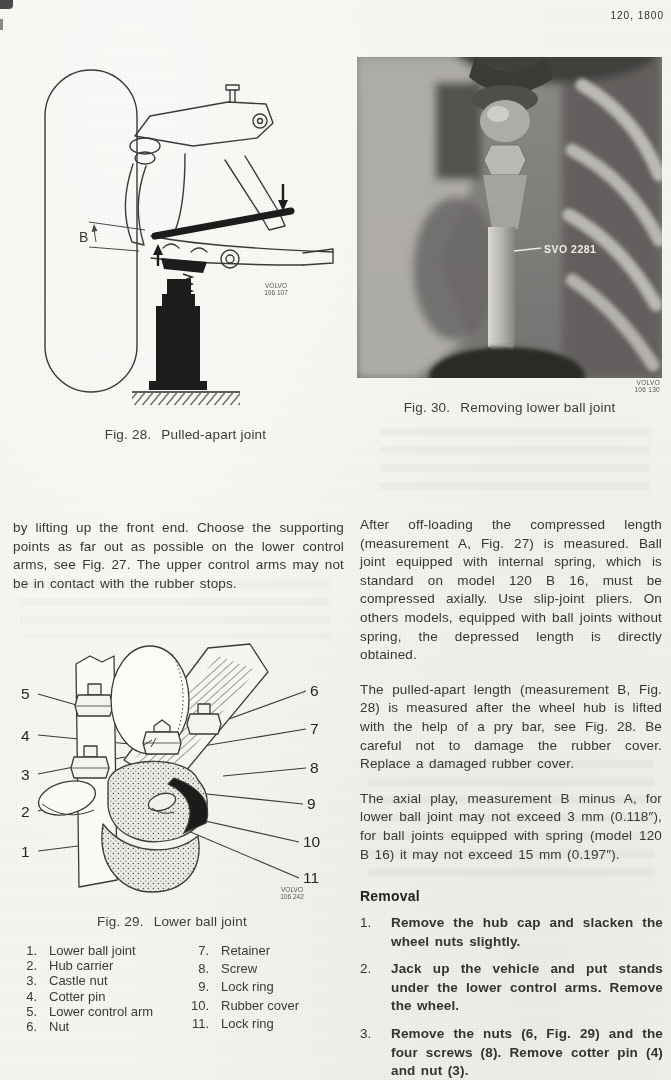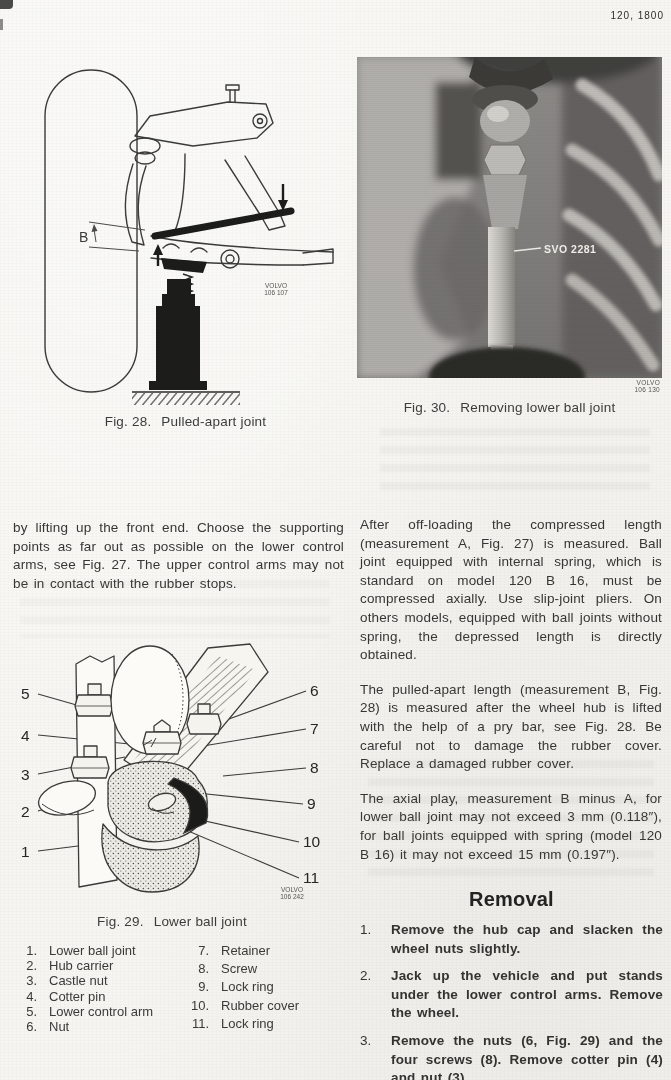--- a/index.html
+++ b/index.html
@@ -14,41 +14,41 @@
   }
   .grain{position:absolute;inset:0;pointer-events:none;
     background:repeating-linear-gradient(0deg, rgba(90,90,88,.022) 0 1px, transparent 1px 3px),
                repeating-linear-gradient(90deg, rgba(90,90,88,.018) 0 1px, transparent 1px 4px);}
   .scan-artifact-a{position:absolute;left:0;top:0;width:13px;height:9px;background:#4a4a48;border-bottom-right-radius:4px;}
   .scan-artifact-b{position:absolute;left:0;top:19px;width:3px;height:11px;background:#8a8a86;}
   .hdr{position:absolute;top:10px;right:7px;font-size:10px;letter-spacing:1px;color:#2e2e2c;}
   .pgnum{position:absolute;top:1082px;right:10px;font-size:19px;letter-spacing:1px;color:#262624;}
 
   .figure{position:absolute;}
-  .caption{margin-top:4px;text-align:center;font-size:13.5px;color:#3c3c3a;letter-spacing:.2px;}
+  .caption{margin-top:17px;text-align:center;font-size:13.5px;color:#3c3c3a;letter-spacing:.2px;}
   .caption .lbl{margin-right:10px;}
   .credit{font-size:6.5px;color:#55554f;line-height:7px;text-align:right;letter-spacing:.3px;}
 
   .para{position:absolute;font-size:13.5px;line-height:18.6px;text-align:justify;color:#363634;letter-spacing:.15px;word-spacing:1.5px;}
   .para p{margin:16px 0 9px 0;}
 
   .photo-wrap{position:relative;width:305px;height:321px;}
   .photo-grain{position:absolute;inset:0;background:repeating-linear-gradient(0deg, rgba(0,0,0,.05) 0 1px, transparent 1px 2px);opacity:.5;}
   .photo-credit{position:absolute;right:2px;top:322px;}
 
   .parts{position:absolute;font-size:13px;line-height:15.2px;color:#38383six;}
   .parts{color:#38color;}
   .parts-grid{display:flex;gap:0;}
   .parts-col{display:grid;grid-template-columns:24px 12px auto;row-gap:0;}
   .parts-col .pnum{text-align:right;color:#3a3a38;}
   .parts-col .pname{color:#3a3a38;white-space:nowrap;}
   .parts-col div{line-height:15.2px;}
 
   .removal{position:absolute;color:#333331;}
-  .removal h3{margin:0 0 10px 0;font-size:20px;letter-spacing:.2px;color:#222220;text-align:center;}
+  .removal h3{margin:0 0 10px 0;font-size:14px;letter-spacing:.2px;color:#222220;}
   .step{display:grid;grid-template-columns:14px 17px auto;margin-bottom:9px;}
   .step .snum{font-size:13.5px;line-height:18.6px;}
   .step .stext{grid-column:3;font-size:13.5px;line-height:18.6px;text-align:justify;letter-spacing:.15px;word-spacing:1.5px;font-weight:bold;}
 
   .ghost{position:absolute;pointer-events:none;filter:blur(1px);
     background:repeating-linear-gradient(180deg, rgba(110,110,105,.05) 0 8px, transparent 8px 18px);}
 </style>
 </head>
 <body>
 

